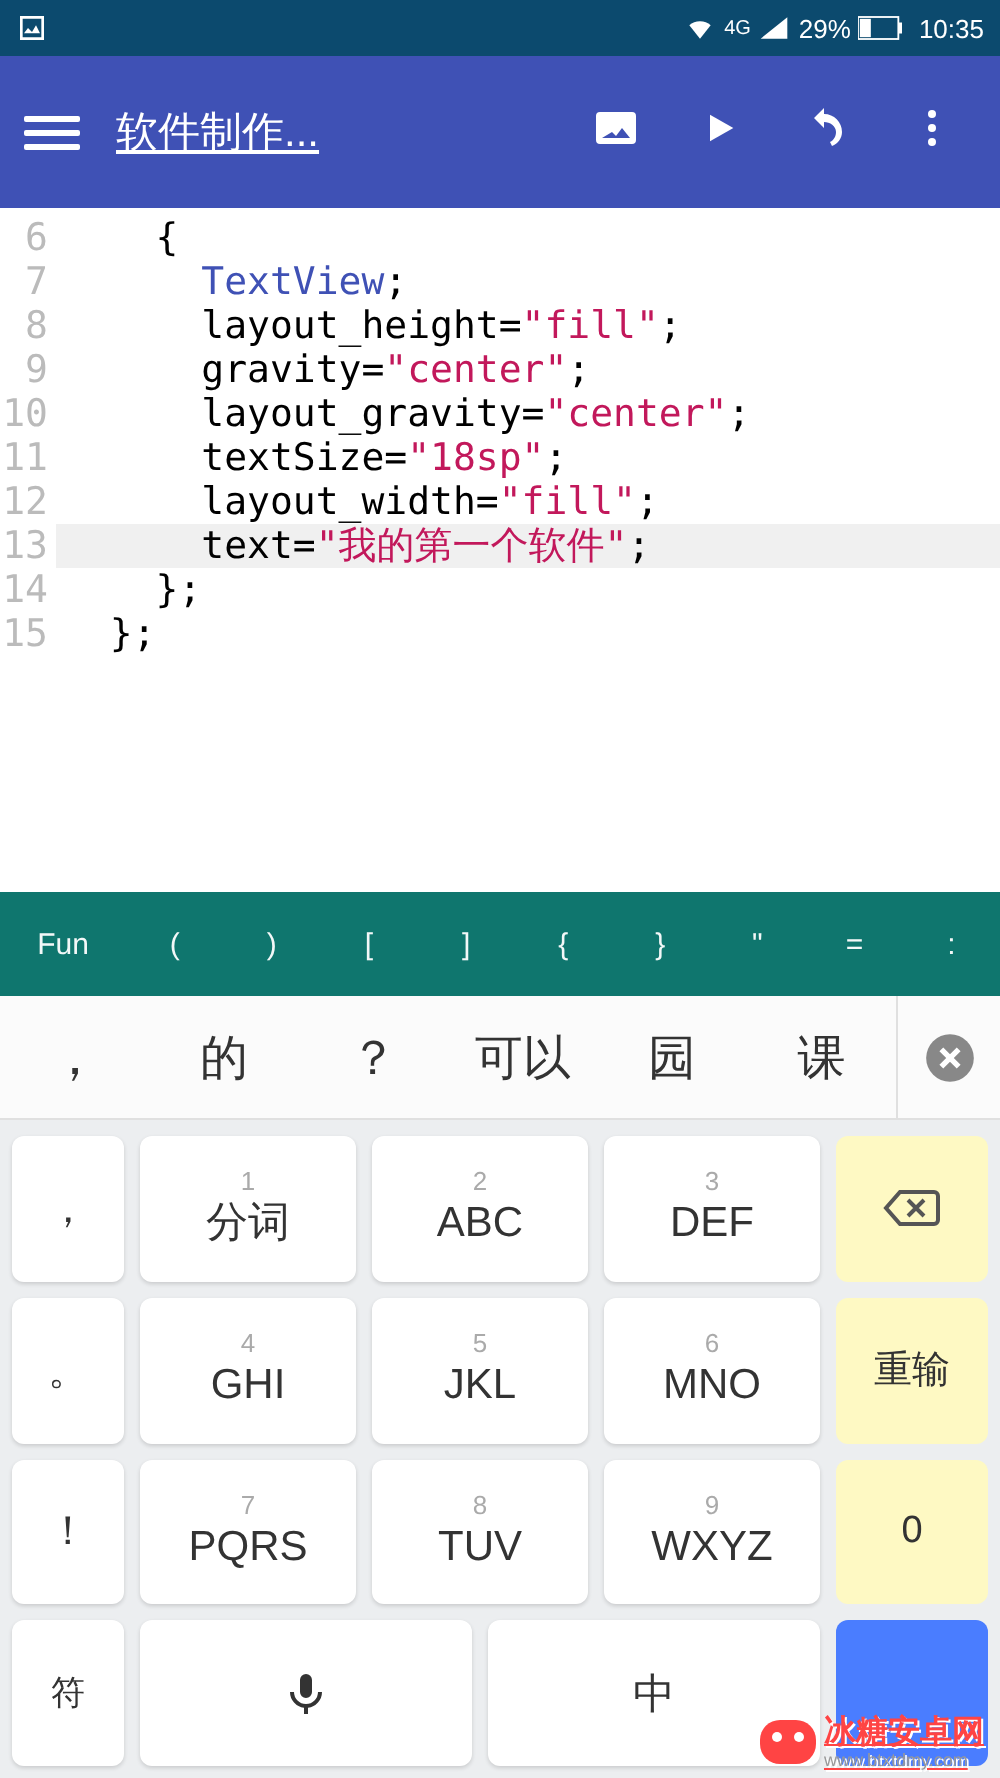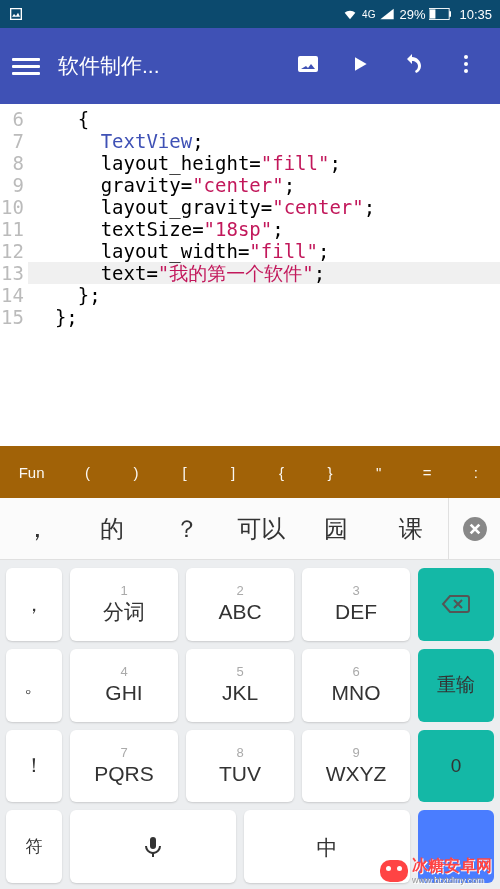--- a/index.html
+++ b/index.html
@@ -5,68 +5,68 @@
     * { margin: 0; padding: 0; box-sizing: border-box; }
     body { width: 500px; height: 889px; font-family: sans-serif; overflow: hidden; position: relative; background: #fff; }
     
     
     .status-bar { height: 28px; background: #0c4a6e; display: flex; align-items: center; justify-content: space-between; padding: 0 8px; color: #fff; font-size: 13px; }
     .status-left { display: flex; align-items: center; }
     .status-right { display: flex; align-items: center; gap: 4px; }
     .status-icon { width: 16px; height: 16px; }
     
     
-    .app-bar { height: 76px; background: #3f51b5; display: flex; align-items: center; padding: 0 12px; color: #fff; }
+    .app-bar { height: 76px; background: #3f51b5; display: flex; align-items: center; padding: 0 12px; color: #fff; text-decoration: underline; }
     .menu-icon { width: 28px; margin-right: 18px; }
     .menu-icon span { display: block; height: 3px; background: #fff; margin: 4px 0; border-radius: 1px; }
     .title-area { flex: 1; min-width: 0; }
     .app-title { font-size: 21px; font-weight: 400; white-space: nowrap; overflow: hidden; text-overflow: ellipsis; }
     .app-subtitle { font-size: 13px; opacity: 0.85; white-space: nowrap; overflow: hidden; text-overflow: ellipsis; }
     .app-actions { display: flex; align-items: center; gap: 30px; padding: 0 10px 0 8px; }
     .action-icon svg { width: 24px; height: 24px; fill: #fff; }
     .action-icon.play svg { width: 20px; height: 20px; }
     
     
     .editor { display: flex; height: 342px; font-family: monospace; font-size: 19px; line-height: 22px; padding-top: 4px; }
     .gutter { width: 28px; text-align: right; color: #bbb; padding-right: 4px; user-select: none; }
     .gutter .ln { height: 22px; }
     .code { flex: 1; white-space: pre; }
     .code .line { height: 22px; padding-left: 4px; }
     .code .line.hl { background: #f0f0f0; }
     .kw { color: #3f51b5; }
     .str { color: #c2185b; }
     
     
-    .symbol-row { height: 52px; background: #a16207; display: flex; align-items: center; color: rgba(255,255,255,0.95); font-size: 15px; }
+    .symbol-row { height: 52px; background: #0f766e; display: flex; align-items: center; color: rgba(255,255,255,0.95); font-size: 15px; }
     .symbol-row .sym { flex: 1; text-align: center; }
     .symbol-row .sym.fun { flex: 1.3; }
     
     
     .suggest-bar { height: 62px; background: #fbfbfb; display: flex; align-items: center; border-bottom: 1px solid #e0e0e0; }
     .suggest-bar .sg { flex: 1; text-align: center; color: #333; font-size: 24px; }
     .suggest-bar .sg.punct { font-size: 26px; }
     .suggest-bar .close { width: 52px; display: flex; align-items: center; justify-content: center; border-left: 1px solid #e0e0e0; height: 100%; }
     .suggest-bar .close svg { width: 26px; height: 26px; fill: #888; }
     
     
     .keyboard { height: 329px; background: #eceef0; padding: 8px 6px 6px; display: flex; flex-direction: column; gap: 8px; }
     .kb-row { display: flex; gap: 8px; flex: 1; }
     .key { background: #fff; border-radius: 6px; box-shadow: 0 1px 2px rgba(0,0,0,0.15); display: flex; flex-direction: column; align-items: center; justify-content: center; color: #333; }
     .key.side { width: 56px; flex-shrink: 0; font-size: 17px; }
     .key.side.punct { font-size: 20px; }
     .key.main { flex: 1; }
-    .key.func { background: #14b8a6; box-shadow: none; width: 76px; flex-shrink: 0; font-size: 19px; }
+    .key.func { background: #fef9c3; box-shadow: none; width: 76px; flex-shrink: 0; font-size: 19px; }
     .key .num { font-size: 13px; color: #aaa; line-height: 1; }
     .key .lbl { font-size: 21px; line-height: 1.2; margin-top: 2px; text-align: center; }
     .key.backspace svg { width: 30px; height: 24px; fill: none; stroke: #555; stroke-width: 2; }
     .key.mic svg { width: 24px; height: 30px; fill: #333; }
     .key.enter { background: #4a7dff; color: #fff; position: relative; overflow: hidden; }
     
     
-    .watermark { position: absolute; bottom: 4px; right: 8px; display: flex; align-items: center; gap: 4px; font-size: 16px; font-weight: bold; color: #ff4444; text-shadow: 1px 1px 0 #fff; z-index: 100; }
+    .watermark { position: absolute; bottom: 4px; right: 8px; display: flex; align-items: center; gap: 4px; font-size: 16px; font-weight: bold; color: #ff4444; text-shadow: 1px 1px 0 #fff; z-index: 100; text-decoration: underline; }
     .watermark-icon { width: 28px; height: 22px; background: #ff4444; border-radius: 10px; position: relative; }
     .watermark-icon::before, .watermark-icon::after { content: ''; position: absolute; width: 5px; height: 5px; background: #fff; border-radius: 50%; top: 6px; }
     .watermark-icon::before { left: 6px; }
     .watermark-icon::after { right: 6px; }
     .watermark-sub { font-size: 9px; color: #999; font-weight: normal; display: block; margin-top: -2px; }
   </style>
 </head>
 <body>
 
 <div class="status-bar">

